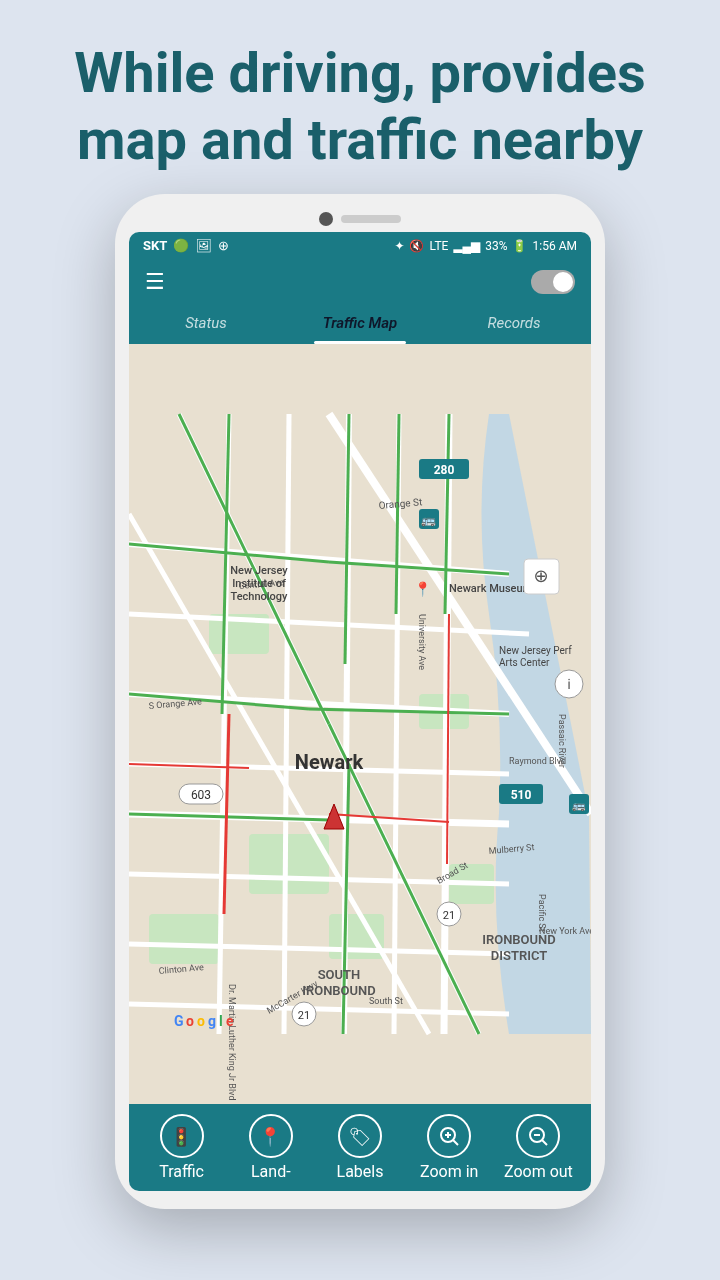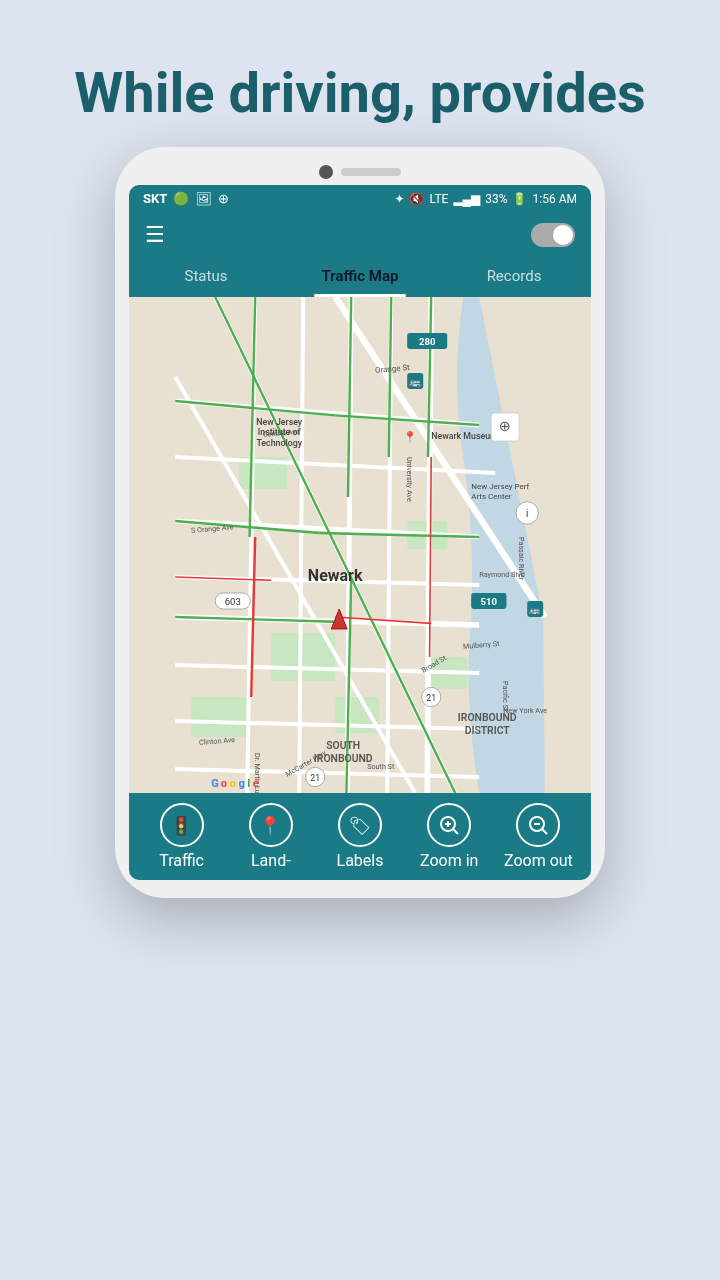--- a/index.html
+++ b/index.html
@@ -8,21 +8,21 @@
       height: 1280px;
       background: #dde4ef;
       font-family: 'Roboto', Arial, sans-serif;
       overflow: hidden;
       position: relative;
     }
 
     
     .hero-text {
       text-align: center;
-      padding: 60px 30px 20px;
+      padding: 40px 30px 20px;
       color: #1a5f6a;
     }
     .hero-text h1 {
       font-size: 56px;
       font-weight: 700;
       line-height: 1.2;
     }
 
     
     .phone-frame {
@@ -105,20 +105,21 @@
       top: 2px;
       right: 2px;
     }
 
     
     .tabs {
       background: #1a7a85;
       display: flex;
       justify-content: flex-start;
       border-bottom: 2px solid #1a7a85;
+      font-style: italic;
     }
     .tab {
       color: rgba(255,255,255,0.75);
       padding: 10px 20px;
       font-size: 15px;
       cursor: pointer;
       position: relative;
       flex: 1;
       text-align: center;
     }
@@ -133,21 +134,21 @@
       left: 20%;
       width: 60%;
       height: 3px;
       background: white;
       border-radius: 2px;
     }
 
     
     .map-area {
       width: 100%;
-      height: 496px;
+      height: 760px;
       position: relative;
       overflow: hidden;
       background: #e8e0d0;
     }
 
     
     .map-svg {
       width: 100%;
       height: 100%;
     }
@@ -183,20 +184,21 @@
       font-size: 16px;
       color: white;
     }
   </style>
 </head>
 <body>
 
 <div class="hero-text">
   <h1>
     <span>While driving, provides</span><br>
+    <span>map and traffic nearby</span>
   </h1>
 </div>
 
 <div class="phone-frame">
 
   <div class="phone-top">
     <div class="phone-camera"></div>
     <div class="phone-speaker"></div>
   </div>
 

